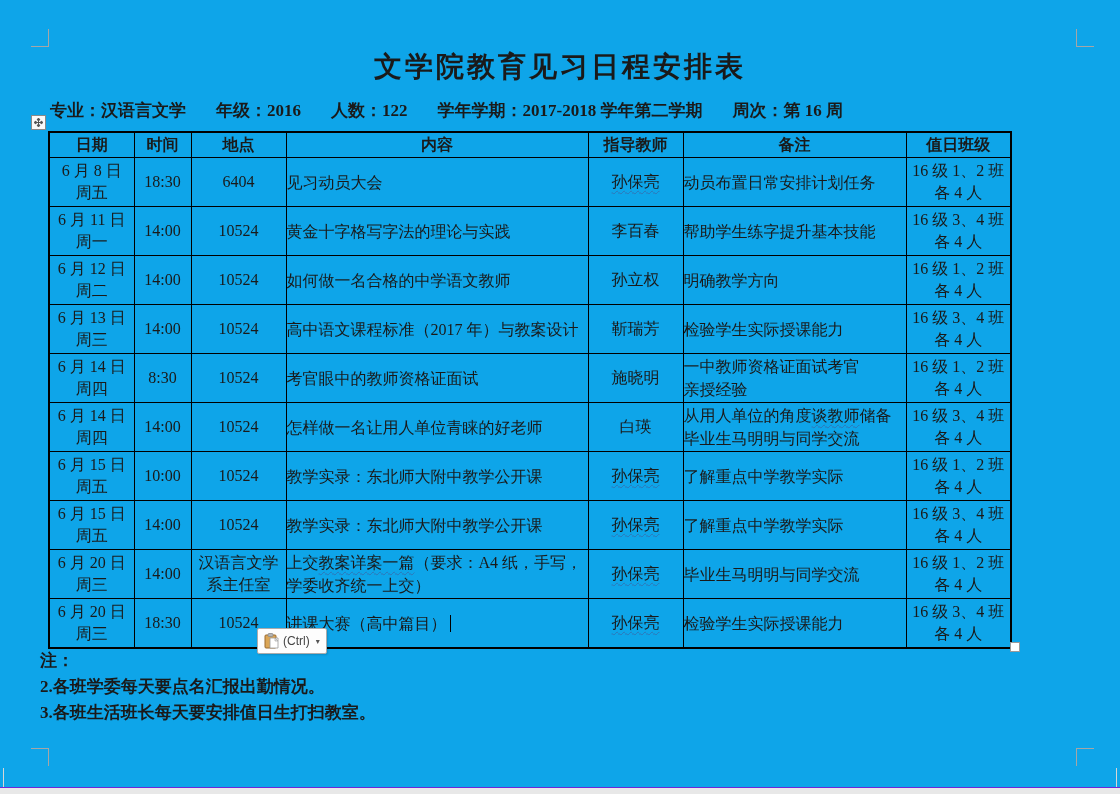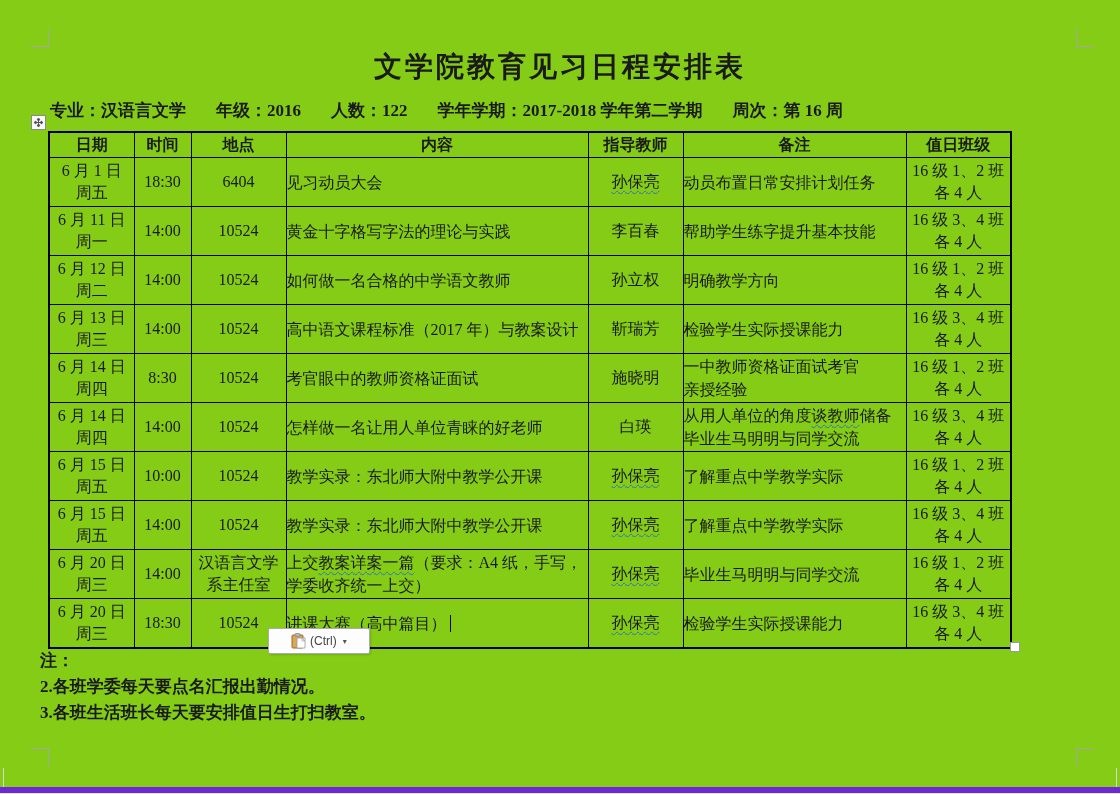--- a/index.html
+++ b/index.html
@@ -4,21 +4,21 @@
 <style>
   html,body{margin:0;padding:0;}
   body{
     width:1120px;height:794px;position:relative;overflow:hidden;
     background:#e8e8e8;
     font-family:"Liberation Serif","DejaVu Serif",serif;
     color:#1a1a1a;
   }
   .page{
     position:absolute;left:0;top:0;width:1120px;height:787px;
-    background:#84cc16;border-bottom:6px solid #6d28d9;
+    background:#0ea5e9;border-bottom:1px solid #6d28d9;
   }
   .page-edge-left{position:absolute;left:3px;top:768px;width:1px;height:19px;background:#d6d6d6;}
   .page-edge-right{position:absolute;right:3px;top:768px;width:1px;height:19px;background:#d6d6d6;}
   
   .crop{position:absolute;width:17px;height:17px;}
   .crop.tl{left:31px;top:29px;border-right:1px solid #a6a6a6;border-bottom:1px solid #a6a6a6;}
   .crop.tr{left:1076px;top:29px;border-left:1px solid #a6a6a6;border-bottom:1px solid #a6a6a6;}
   .crop.bl{left:31px;top:748px;border-right:1px solid #a6a6a6;border-top:1px solid #a6a6a6;}
   .crop.br{left:1076px;top:748px;border-left:1px solid #a6a6a6;border-top:1px solid #a6a6a6;}
 
@@ -60,23 +60,23 @@
     text-decoration-color:#2e75b6;text-decoration-thickness:1px;
     text-underline-offset:3px;
   }
   .caret{display:inline-block;width:1px;height:17px;background:#000;margin-left:3px;vertical-align:-3px;}
 
   
   .paste-btn{
     position:absolute;left:257px;top:628px;height:24px;
     background:#fdfdfd;border:1px solid #ababab;border-radius:2px;
     box-shadow:1px 1px 2px rgba(0,0,0,0.15);
-    display:flex;align-items:center;padding:0 22px;gap:4px;
+    display:flex;align-items:center;padding:0 6px;gap:4px;
     font-family:"Liberation Sans","DejaVu Sans",sans-serif;
-    font-size:12px;color:#444;cursor:pointer;margin-left:11px;
+    font-size:12px;color:#444;cursor:pointer;
   }
   .paste-btn .arrow{font-size:8px;color:#555;margin-left:2px;}
 
   
   .resize-handle{
     position:absolute;left:1010px;top:642px;width:8px;height:8px;
     border:1px solid #9a9a9a;background:#fff;
   }
 
   .notes{position:absolute;left:40px;top:648px;width:900px;
@@ -126,21 +126,21 @@
           <th>地点</th>
           <th>内容</th>
           <th>指导教师</th>
           <th>备注</th>
           <th>值日班级</th>
         </tr>
       </thead>
     <tbody>
         <tr>
           <td class="c-date">
-            <div class="cl"><span>6 月 1 日</span></div>
+            <div class="cl"><span>6 月 8 日</span></div>
             <div class="cl"><span>周五</span></div>
           </td>
           <td class="c-time">18:30</td>
           <td class="c-loc">
             <div class="cl"><span>6404</span></div>
           </td>
           <td class="c-content">
             <div class="cl"><span>见习动员大会</span></div>
           </td>
           <td class="c-teacher"><span class="wavy">孙保亮</span></td>

